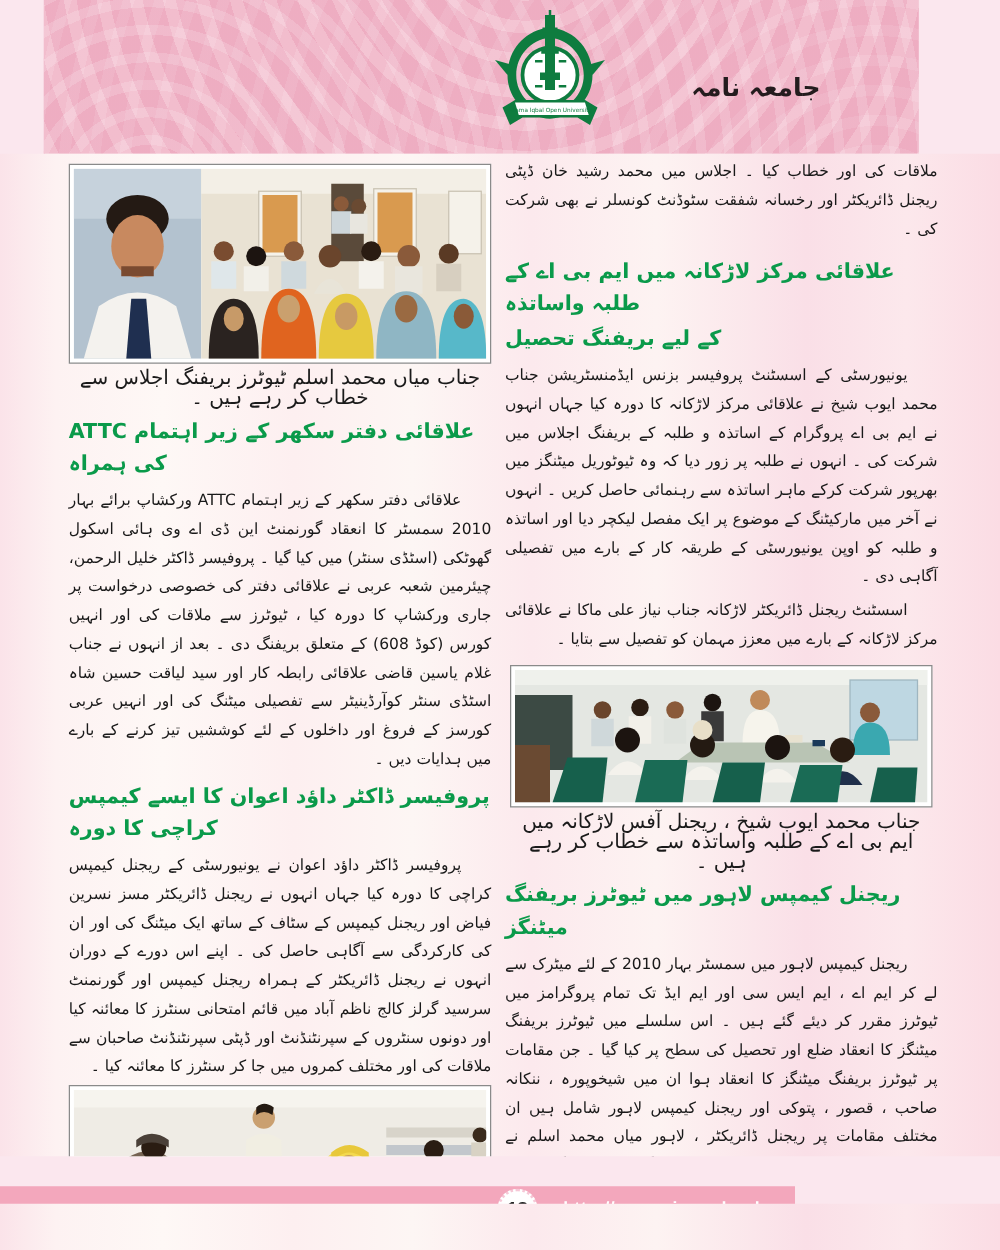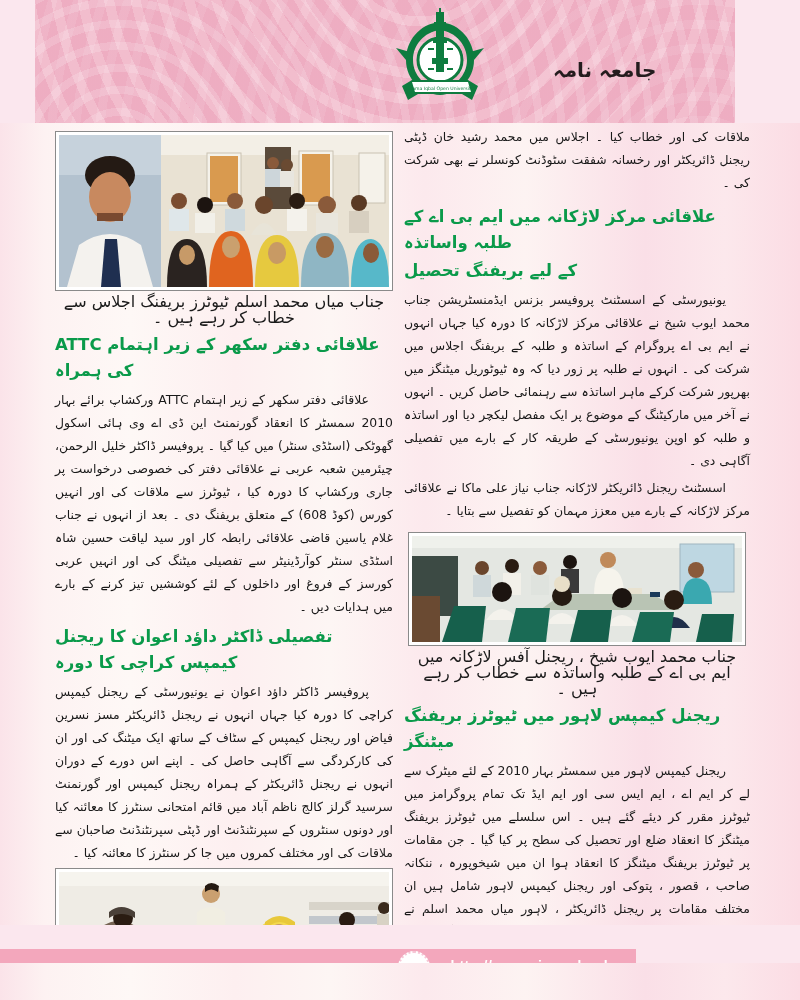--- a/index.html
+++ b/index.html
@@ -167,21 +167,21 @@
             <path d="M292,152 Q292,104 312,104 Q330,106 330,152 Z" fill="#57b8c9"></path>
             <ellipse cx="312" cy="118" rx="8" ry="10" fill="#8a5a38"></ellipse>
           </svg>
         </div>
         <figcaption class="caption">جناب میاں محمد اسلم ٹیوٹرز بریفنگ اجلاس سے خطاب کر رہے ہیں ۔</figcaption>
       </figure>
 
       <h2 class="green">علاقائی دفتر سکھر کے زیر اہتمام ATTC کی ہمراہ</h2>
       <p class="body">علاقائی دفتر سکھر کے زیر اہتمام ATTC ورکشاپ برائے بہار 2010 سمسٹر کا انعقاد گورنمنٹ این ڈی اے وی ہائی اسکول گھوٹکی (اسٹڈی سنٹر) میں کیا گیا ۔ پروفیسر ڈاکٹر خلیل الرحمن، چیئرمین شعبہ عربی نے علاقائی دفتر کی خصوصی درخواست پر جاری ورکشاپ کا دورہ کیا ، ٹیوٹرز سے ملاقات کی اور انہیں کورس (کوڈ 608) کے متعلق بریفنگ دی ۔ بعد از انہوں نے جناب غلام یاسین قاضی علاقائی رابطہ کار اور سید لیاقت حسین شاہ اسٹڈی سنٹر کوآرڈینیٹر سے تفصیلی میٹنگ کی اور انہیں عربی کورسز کے فروغ اور داخلوں کے لئے کوششیں تیز کرنے کے بارے میں ہدایات دیں ۔</p>
 
-      <h2 class="green">تفصیلی ڈاکٹر داؤد اعوان کا ریجنل کیمپس کراچی کا دورہ</h2>
+      <h2 class="green">پروفیسر ڈاکٹر داؤد اعوان کا ایسے کیمپس کراچی کا دورہ</h2>
       <p class="body">پروفیسر ڈاکٹر داؤد اعوان نے یونیورسٹی کے ریجنل کیمپس کراچی کا دورہ کیا جہاں انہوں نے ریجنل ڈائریکٹر مسز نسرین فیاض اور ریجنل کیمپس کے سٹاف کے ساتھ ایک میٹنگ کی اور ان کی کارکردگی سے آگاہی حاصل کی ۔ اپنے اس دورے کے دوران انہوں نے ریجنل ڈائریکٹر کے ہمراہ ریجنل کیمپس اور گورنمنٹ سرسید گرلز کالج ناظم آباد میں قائم امتحانی سنٹرز کا معائنہ کیا اور دونوں سنٹروں کے سپرنٹنڈنٹ اور ڈپٹی سپرنٹنڈنٹ صاحبان سے ملاقات کی اور مختلف کمروں میں جا کر سنٹرز کا معائنہ کیا ۔</p>
 
       <figure style="margin-top:4px;">
         <div class="photo">
           <svg width="330" height="112" viewBox="0 0 330 112">
             <rect x="0" y="0" width="330" height="112" fill="#efece5"></rect>
             <rect x="0" y="0" width="330" height="14" fill="#f6f4ee"></rect>
             <rect x="250" y="30" width="80" height="8" fill="#d8d4ca"></rect>
 
             <rect x="230" y="70" width="100" height="10" fill="#b6bcc2"></rect>

